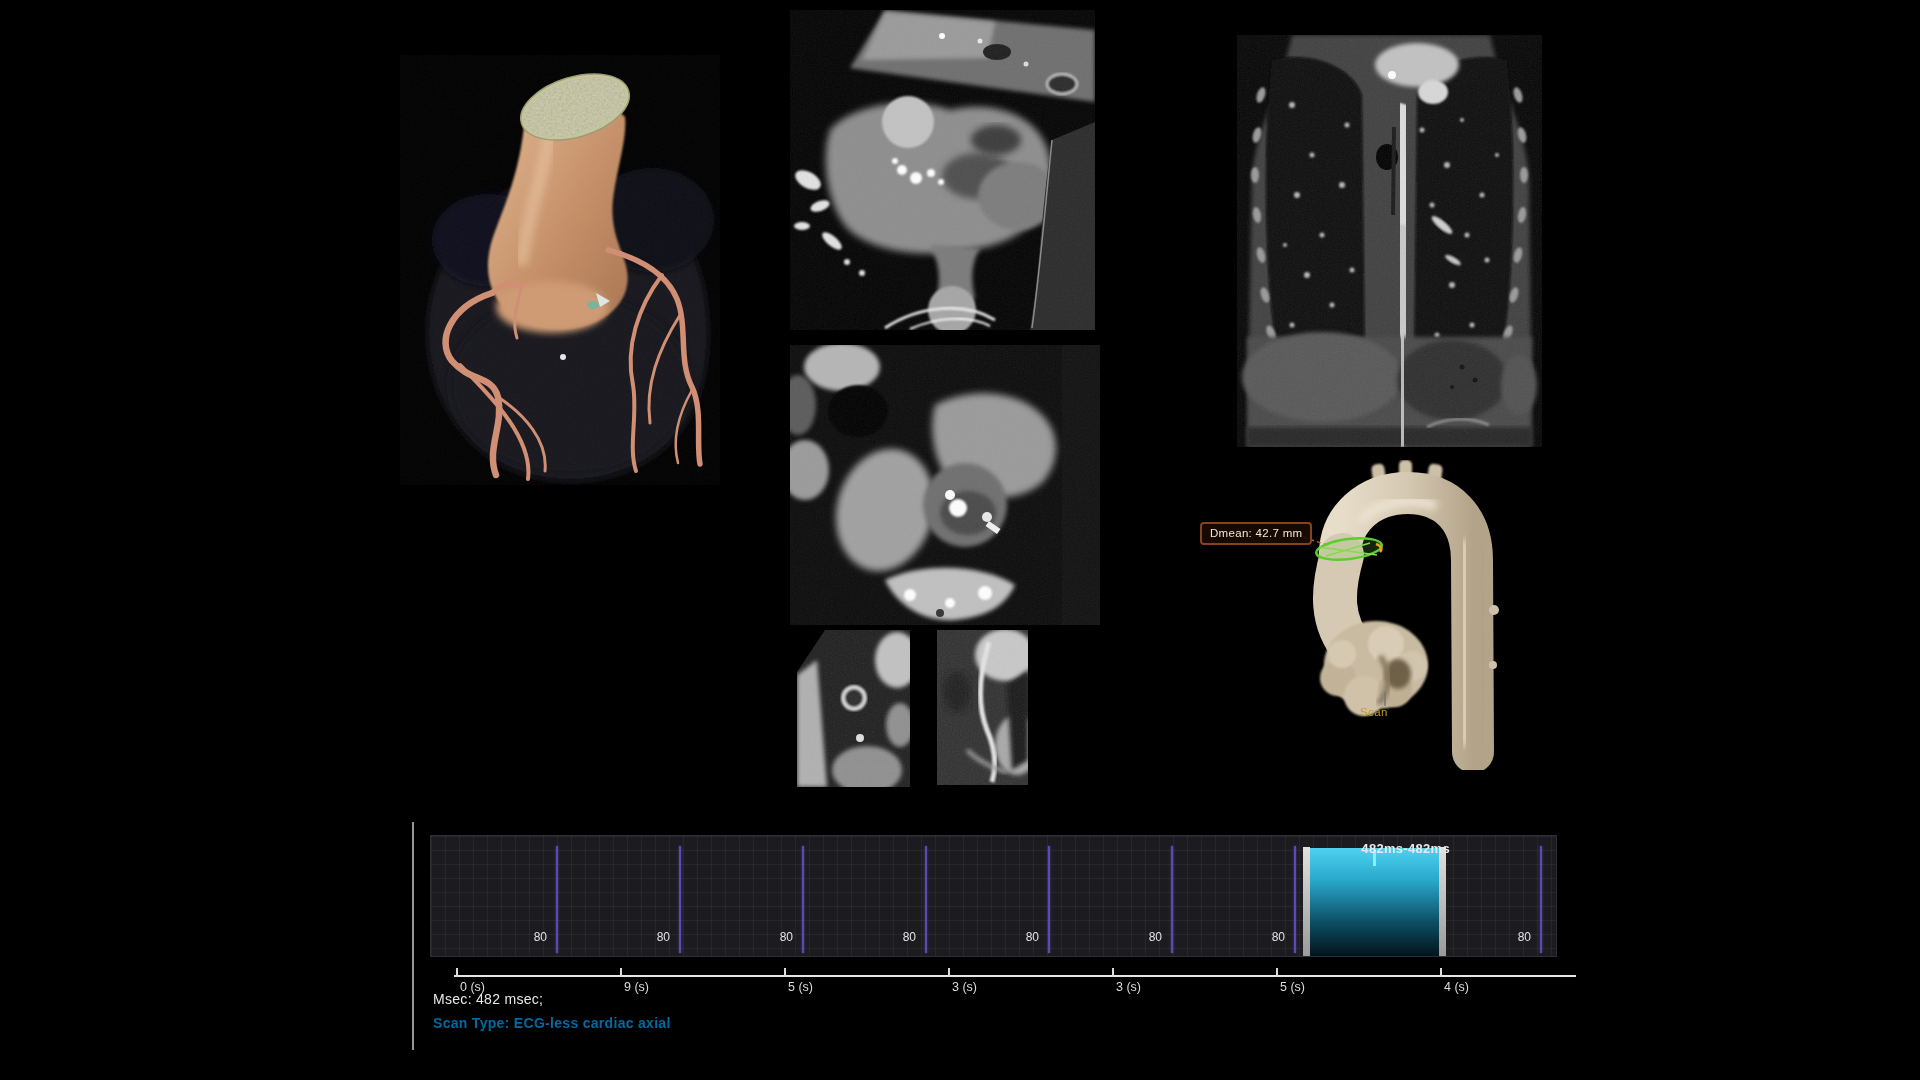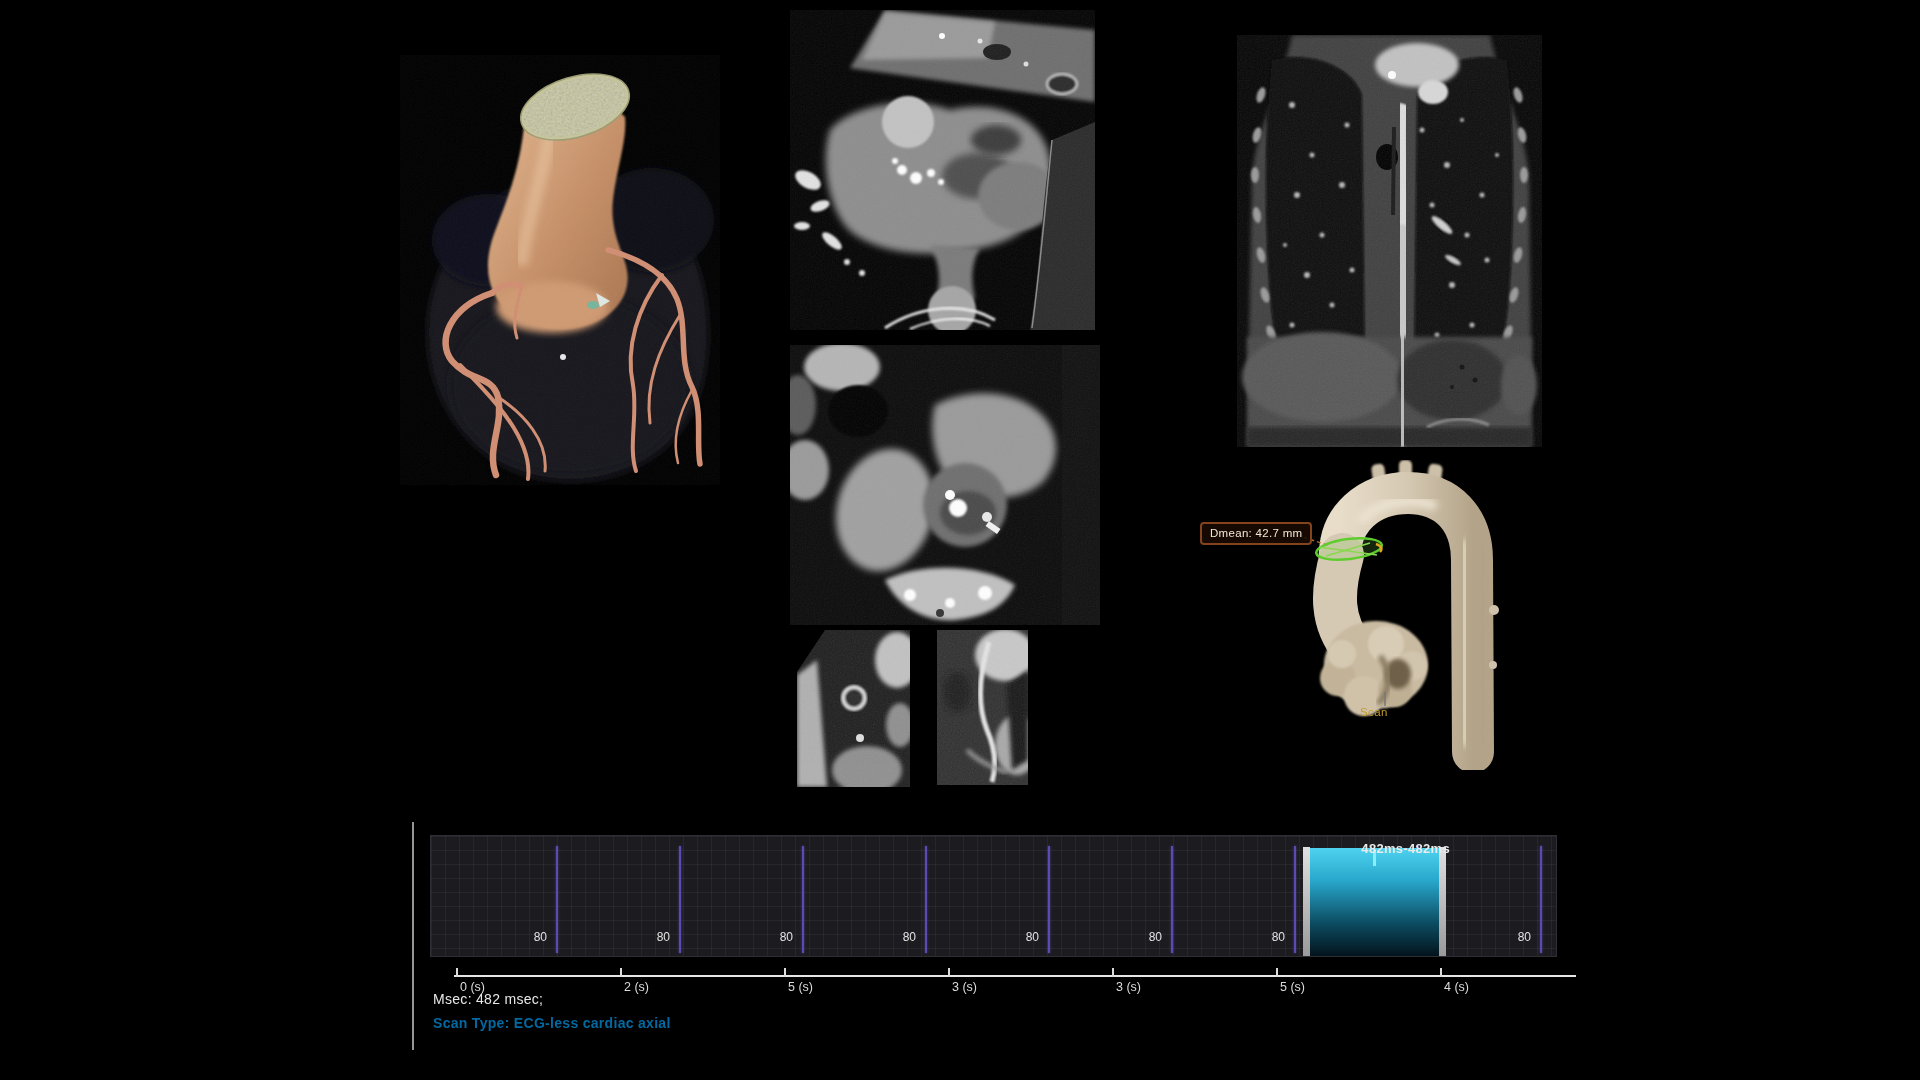--- a/index.html
+++ b/index.html
@@ -382,21 +382,21 @@
       </div>
     <div class="tl-range-label" style="left: 949.36px;">482ms-482ms</div>
     <div class="tl-axis">
       <div class="tl-axis-line"></div>
     <div class="tick" style="left: 3px;">
           <div class="tick-mark"></div>
           <span class="tick-label">0 (s)</span>
         </div>
         <div class="tick" style="left: 167px;">
           <div class="tick-mark"></div>
-          <span class="tick-label">2 (s)</span>
+          <span class="tick-label">9 (s)</span>
         </div>
         <div class="tick" style="left: 331px;">
           <div class="tick-mark"></div>
           <span class="tick-label">5 (s)</span>
         </div>
         <div class="tick" style="left: 495px;">
           <div class="tick-mark"></div>
           <span class="tick-label">3 (s)</span>
         </div>
         <div class="tick" style="left: 659px;">

